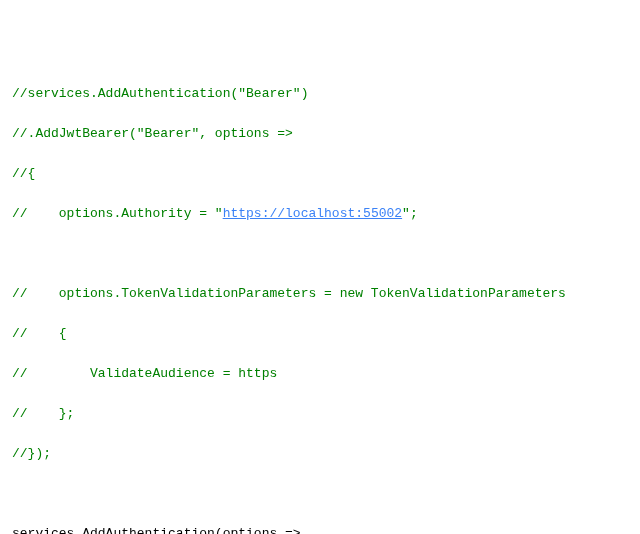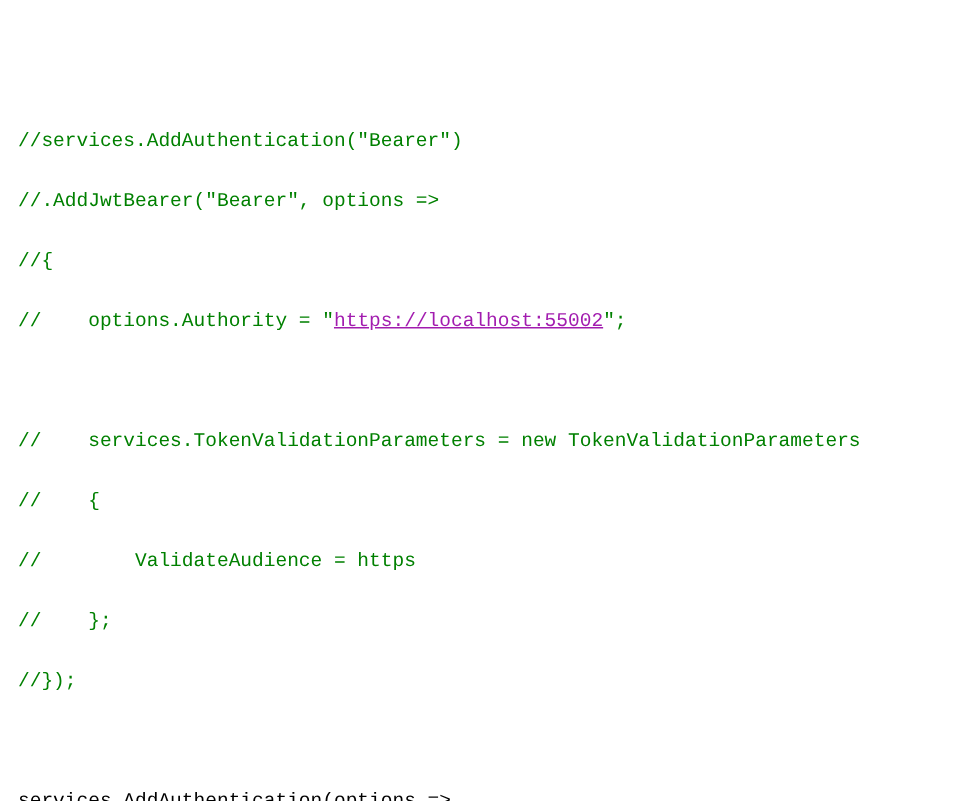--- a/index.html
+++ b/index.html
@@ -10,33 +10,33 @@
     font-size: 13px;
     line-height: 20px;
     color: #000000;
     white-space: pre;
     width: 640px;
     box-sizing: border-box;
   }
   .line { display: block; min-height: 20px; }
   .comment { color: #008000; }
   .ident { color: #000000; }
-  .link { color: #a21caf; text-decoration: underline; }
+  .link { color: #3b82f6; text-decoration: underline; }
 </style>
 </head>
 <body>
 
 
 
 <span class="line"><span class="comment">//services.AddAuthentication("Bearer")</span></span>
 <span class="line"><span class="comment">//.AddJwtBearer("Bearer", options =&gt;</span></span>
 <span class="line"><span class="comment">//{</span></span>
 <span class="line"><span class="comment">//    options.Authority = </span><span class="comment">"</span><span class="comment link">https://localhost:55002</span><span class="comment">"</span><span class="comment">;</span></span>
 <span class="line"><span class="comment"></span></span>
-<span class="line"><span class="comment">//    services.TokenValidationParameters = new TokenValidationParameters</span></span>
+<span class="line"><span class="comment">//    options.TokenValidationParameters = new TokenValidationParameters</span></span>
 <span class="line"><span class="comment">//    {</span></span>
 <span class="line"><span class="comment">//        ValidateAudience = https</span></span>
 <span class="line"><span class="comment">//    };</span></span>
 <span class="line"><span class="comment">//});</span></span>
 <span class="line"><span></span></span>
 <span class="line"><span class="ident">services.AddAuthentication(options =&gt;</span></span>
 
 
 
 

